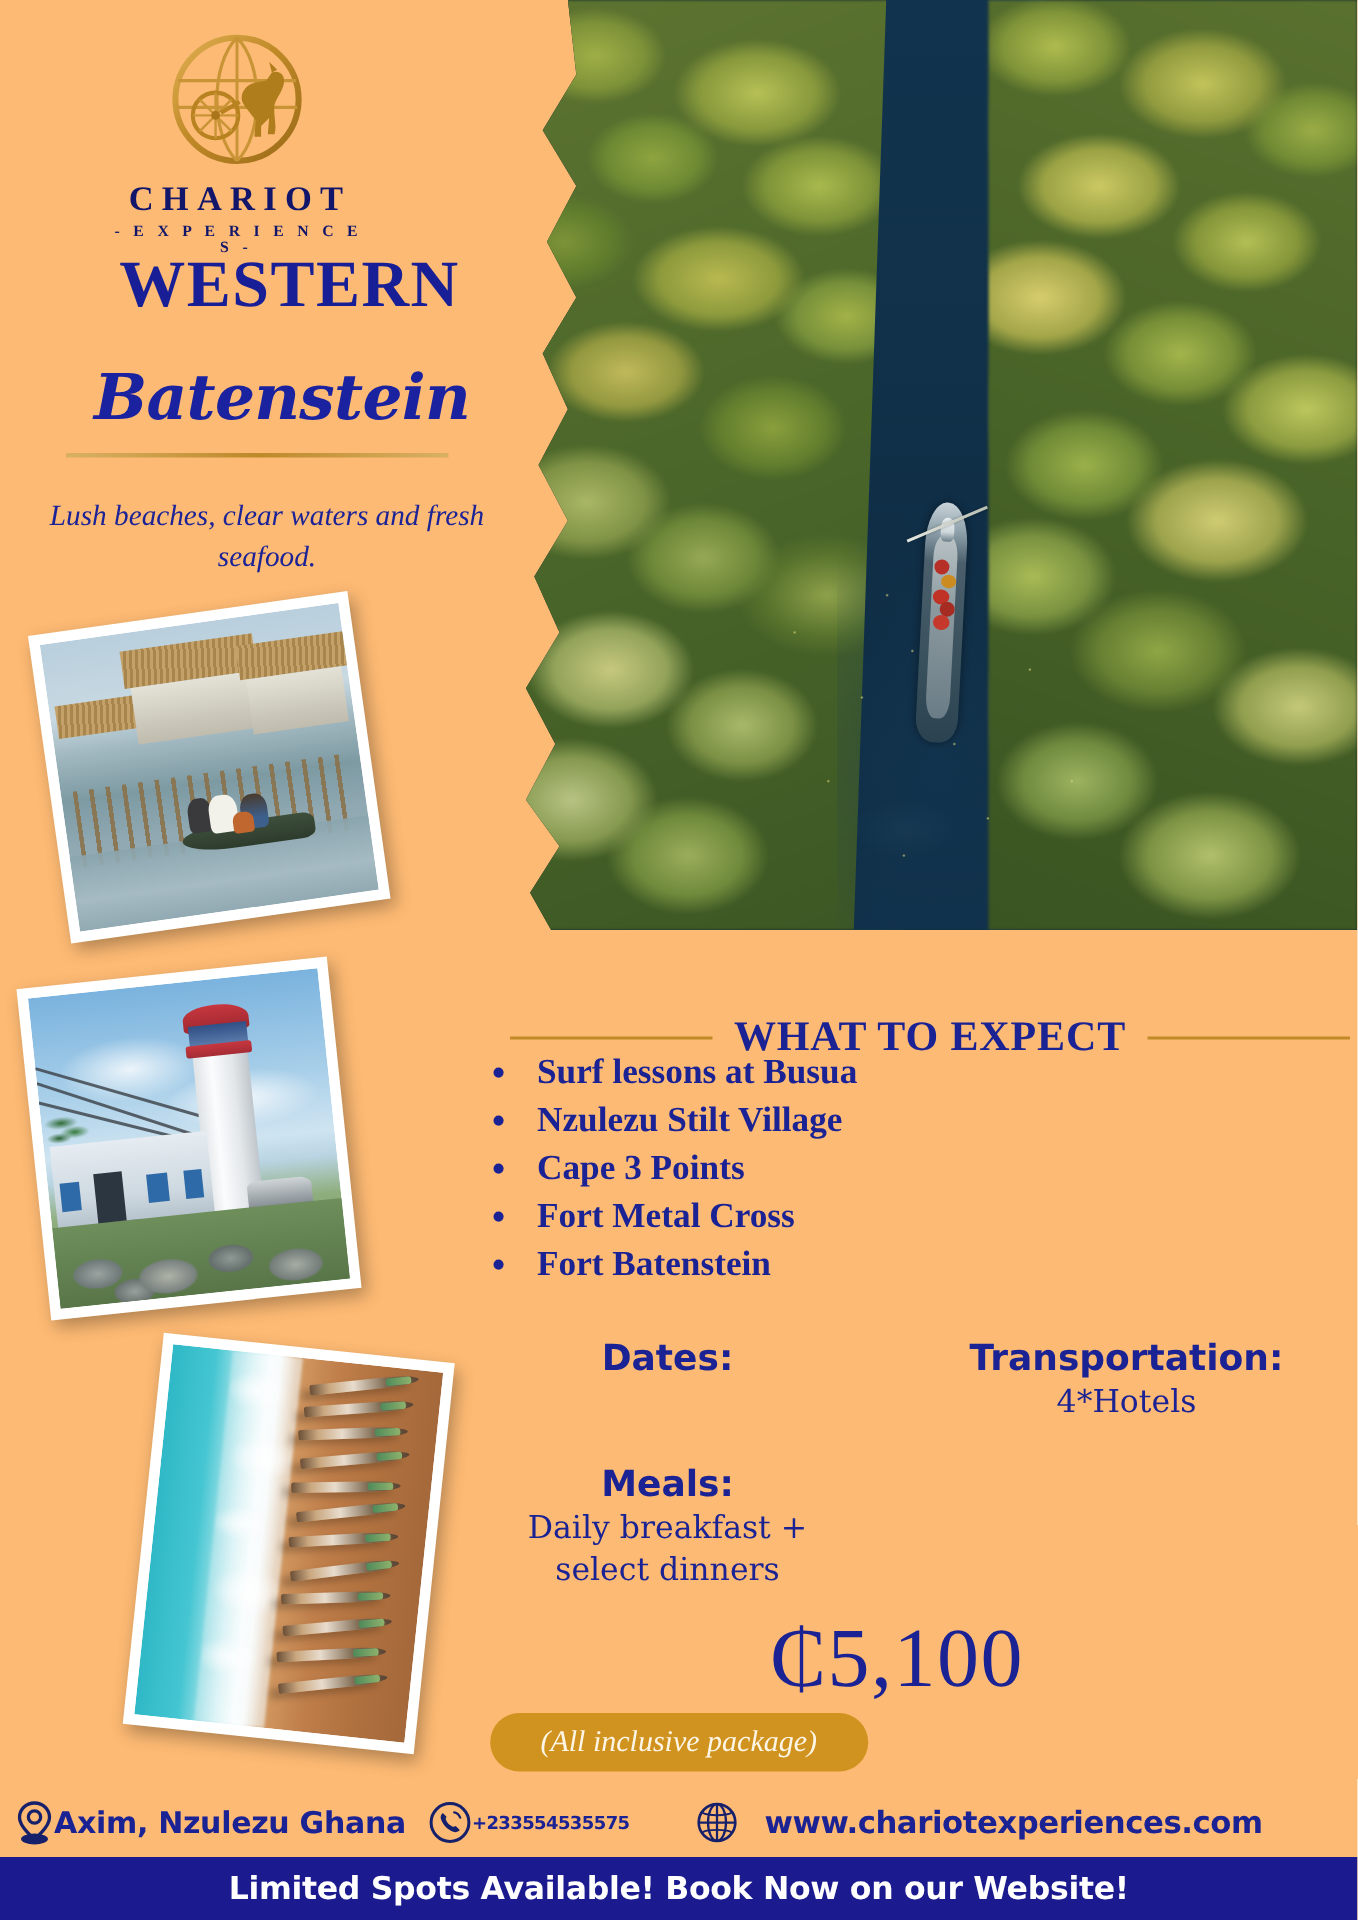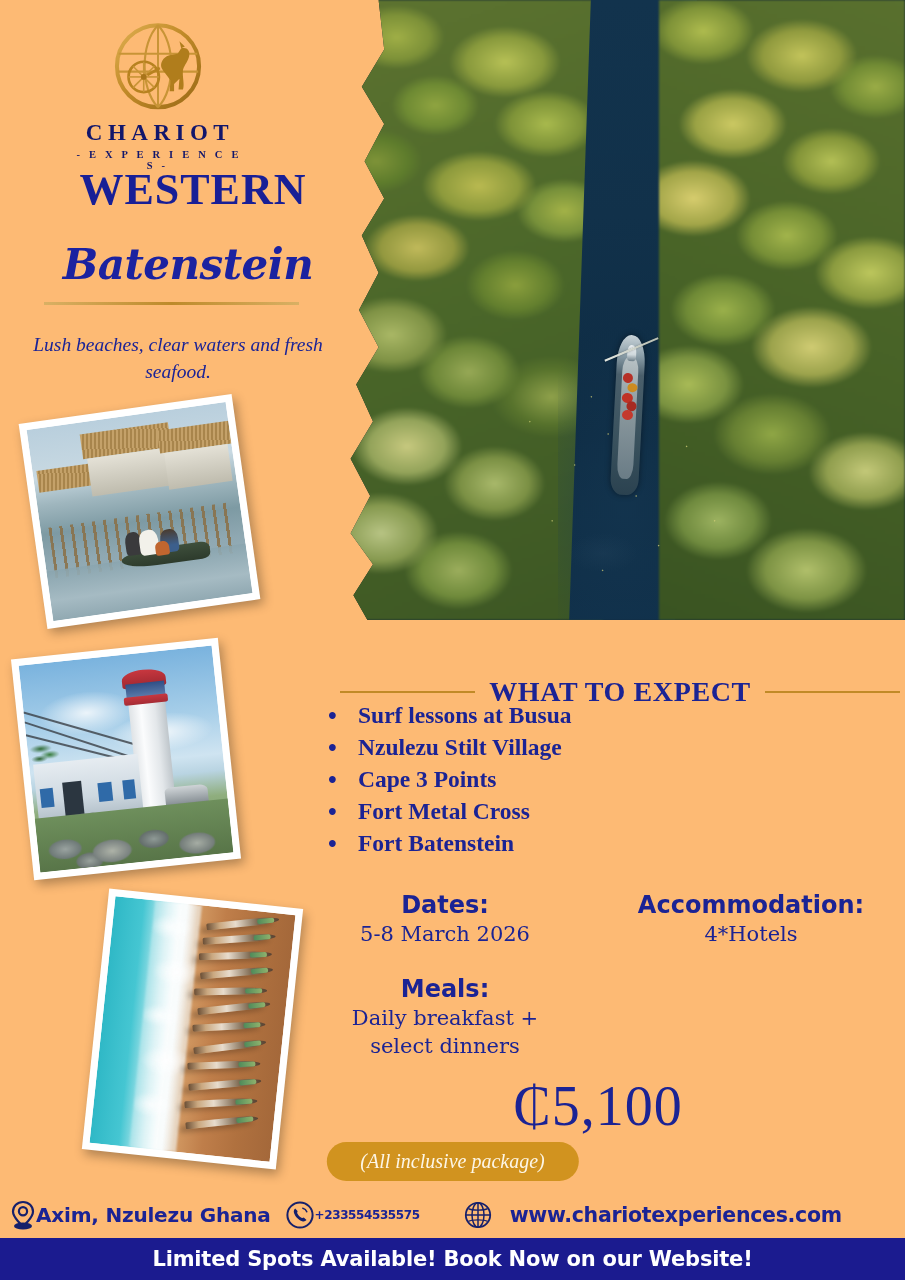--- a/index.html
+++ b/index.html
@@ -547,24 +547,23 @@
     <li>Nzulezu Stilt Village</li>
     <li>Cape 3 Points</li>
     <li>Fort Metal Cross</li>
     <li>Fort Batenstein</li>
   </ul>
 
   <div class="details">
     <div class="drow">
       <div class="dcell">
         <div class="dlabel">Dates:</div>
-        <div class="dvalue">5-8 March 2026</div>
       </div>
       <div class="dcell">
-        <div class="dlabel">Accommodation:</div>
+        <div class="dlabel">Transportation:</div>
         <div class="dvalue">4*Hotels</div>
       </div>
     </div>
     <div class="drow drow-2">
       <div class="dcell">
         <div class="dlabel">Meals:</div>
         <div class="dvalue">Daily breakfast +</div>
         <div class="dvalue">select dinners</div>
       </div>
     </div>

